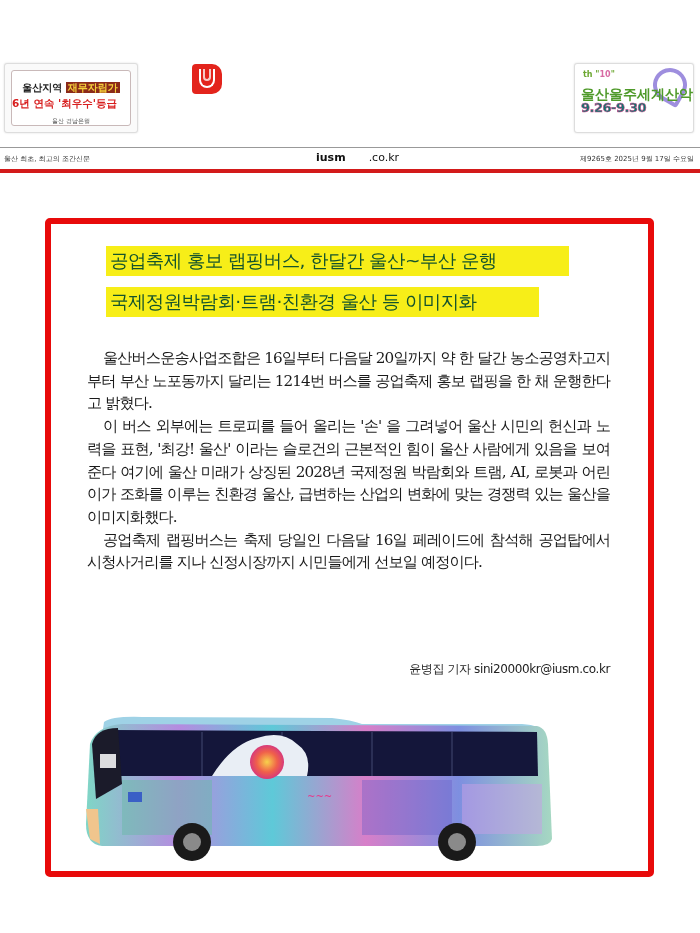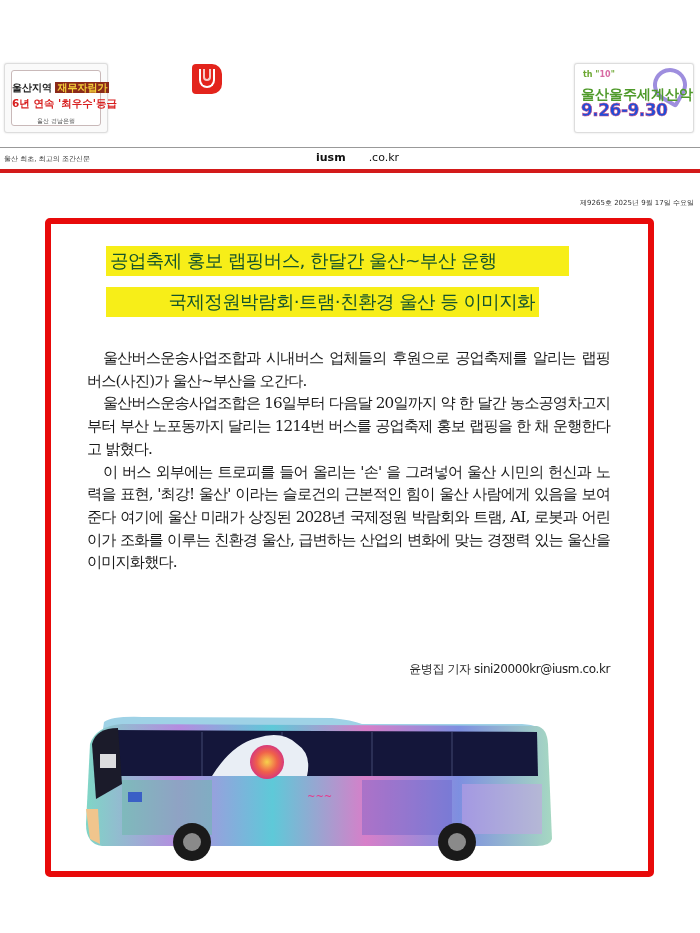--- a/index.html
+++ b/index.html
@@ -1,51 +1,51 @@
 <!DOCTYPE html>
 <html><head>
 <meta charset="utf-8">
 <style>
   * { margin:0; padding:0; box-sizing:border-box; }
   body { width:700px; height:933px; background:#fff; position:relative; overflow:hidden; font-family:"DejaVu Sans", sans-serif; color:#111; }
 
   
-  .ad-left { position:absolute; left:4px; top:63px; width:104px; height:70px; border:1px solid #ddd; border-radius:3px; background:#fafafa; box-shadow:0 0 2px rgba(0,0,0,.15); }
+  .ad-left { position:absolute; left:4px; top:63px; width:134px; height:70px; border:1px solid #ddd; border-radius:3px; background:#fafafa; box-shadow:0 0 2px rgba(0,0,0,.15); }
   .ad-left .inner { position:absolute; left:6px; top:6px; right:6px; bottom:6px; border:1px solid #c9b9b9; border-radius:3px; background:#fff; }
   .ad-left .l1 { position:absolute; top:10px; left:0; right:0; text-align:center; font-size:10px; font-weight:bold; color:#222; white-space:nowrap; }
   .ad-left .l1 .hl { background:#8b2a1a; color:#f5d03a; padding:0 2px; }
   .ad-left .l2 { position:absolute; top:26px; left:0; right:16px; text-align:center; font-size:10.5px; font-weight:bold; color:#d81e1e; white-space:nowrap; }
   .ad-left .l3 { position:absolute; top:46px; left:0; right:0; text-align:center; font-size:6px; color:#555; }
 
   .logo { position:absolute; left:192px; top:57px; height:72px; display:flex; align-items:center; }
   .logo-mark { width:30px; height:30px; background:#e3241c; border-radius:4px 10px 10px 4px; position:relative; margin-top:-28px; margin-right:4px; }
   .logo-mark .u { position:absolute; left:7px; top:5px; width:16px; height:19px; border:2.5px solid #fff; border-top:none; border-radius:0 0 9px 9px; }
   .logo-mark .u2 { position:absolute; left:11px; top:5px; width:8px; height:12px; border:2px solid #f6c9c6; border-top:none; border-radius:0 0 5px 5px; }
   .logo-text { font-family:"DejaVu Sans", sans-serif; font-weight:bold; font-size:62px; letter-spacing:-1px; color:#0c0c0c; line-height:1; }
 
   .ad-right { position:absolute; left:574px; top:63px; width:120px; height:70px; border:1px solid #ddd; border-radius:3px; background:#fff; box-shadow:0 0 2px rgba(0,0,0,.15); overflow:hidden; }
   .ad-right .t1 { position:absolute; left:8px; top:6px; font-size:8px; color:#6aa62e; font-weight:bold; }
   .ad-right .t1 .num { color:#d86aa3; }
   .ad-right .t2 { position:absolute; left:6px; top:22px; font-size:14px; font-weight:bold; color:#4f9a2a; white-space:nowrap;text-align:right; }
-  .ad-right .t3 { position:absolute; left:6px; top:36px; font-size:17px; font-weight:bold; color:#1d4ed8; -webkit-text-stroke:0.6px #c2498a; letter-spacing:-0.5px; }
+  .ad-right .t3 { position:absolute; left:6px; top:36px; font-size:13px; font-weight:bold; color:#0f766e; -webkit-text-stroke:0.6px #c2498a; letter-spacing:-0.5px; }
   .ad-right .ribbon { position:absolute; right:6px; top:4px; width:34px; height:34px; border:4px solid #8d7ad8; border-radius:50% 50% 10% 50%; transform:rotate(30deg); opacity:.85; }
 
   .rule-top { position:absolute; left:0; top:147px; width:700px; height:1px; background:#999; }
   .subline { position:absolute; left:0; top:152px; width:700px; height:14px; font-size:7px; color:#333; }
   .subline .left { position:absolute; left:4px; top:2px; }
   .subline .mid { position:absolute; left:316px; top:-1px; font-size:11px; font-weight:bold; color:#111; }
   .subline .mid .tld { font-weight:normal;padding-left:23px; }
-  .subline .right { position:absolute; right:6px; top:2px;margin-top:44px; }
+  .subline .right { position:absolute; right:6px; top:2px; }
   .rule-red { position:absolute; left:0; top:169px; width:700px; height:4px; background:#d31a1a; }
 
   
   .frame { position:absolute; left:45px; top:218px; width:609px; height:659px; border:6px solid #e80a0a; border-radius:5px; background:#fff; }
   .headline { position:absolute; left:80px; height:30px; background:#f7ee18; font-family:"DejaVu Sans", sans-serif; font-size:18.5px; color:#14532d; line-height:30px; padding:0 4px; white-space:nowrap; letter-spacing:-0.6px;margin-left:26px; }
   .h1 { top:246px; width:463px; }
-  .h2 { top:287px; width:433px;text-align:right; }
+  .h2 { top:287px; width:433px; }
 
   .body { position:absolute; left:87px; top:347px; width:523px; font-family:"DejaVu Serif", serif; font-size:15.2px; line-height:22.7px; color:#1a1a1a; letter-spacing:-0.9px; }
   .body p { text-indent:16px; text-align:justify; }
   .byline { position:absolute; left:380px; top:661px; width:230px; text-align:right; font-family:"DejaVu Sans", sans-serif; font-size:12px; color:#222; letter-spacing:-0.4px; }
 
   
   .bus { position:absolute; left:82px; top:714px; width:530px; height:155px; }
 </style>
 </head>
 <body>
@@ -79,23 +79,23 @@
   <span class="right">제9265호 2025년 9월 17일 수요일</span>
 </div>
 <div class="rule-red"></div>
 
 <div class="frame"></div>
 
 <div class="headline h1">공업축제 홍보 랩핑버스, 한달간 울산~부산 운행</div>
 <div class="headline h2">국제정원박람회·트램·친환경 울산 등 이미지화</div>
 
 <div class="body">
-  <p>울산버스운송사업조합과 시내버스 업체들의 후원으로 공업축제를 알리는 랩핑 버스(사진)가 울산~부산을 오간다.</p>
   <p>울산버스운송사업조합은 16일부터 다음달 20일까지 약 한 달간 농소공영차고지부터 부산 노포동까지 달리는 1214번 버스를 공업축제 홍보 랩핑을 한 채 운행한다고 밝혔다.</p>
   <p>이 버스 외부에는 트로피를 들어 올리는 '손' 을 그려넣어 울산 시민의 헌신과 노력을 표현, '최강! 울산' 이라는 슬로건의 근본적인 힘이 울산 사람에게 있음을 보여준다 여기에 울산 미래가 상징된 2028년 국제정원 박람회와 트램, AI, 로봇과 어린이가 조화를 이루는 친환경 울산, 급변하는 산업의 변화에 맞는 경쟁력 있는 울산을 이미지화했다.</p>
+  <p>공업축제 랩핑버스는 축제 당일인 다음달 16일 페레이드에 참석해 공업탑에서 시청사거리를 지나 신정시장까지 시민들에게 선보일 예정이다.</p>
 </div>
 <div class="byline">윤병집 기자 sini20000kr@iusm.co.kr</div>
 
 <svg class="bus" viewBox="0 0 530 155" xmlns="http://www.w3.org/2000/svg">
   <defs>
     <linearGradient id="wrap" x1="0" y1="0" x2="1" y2="0">
       <stop offset="0" stop-color="#7fd6c6"></stop>
       <stop offset="0.2" stop-color="#b58be0"></stop>
       <stop offset="0.4" stop-color="#5ec9d8"></stop>
       <stop offset="0.6" stop-color="#d77fc9"></stop>

